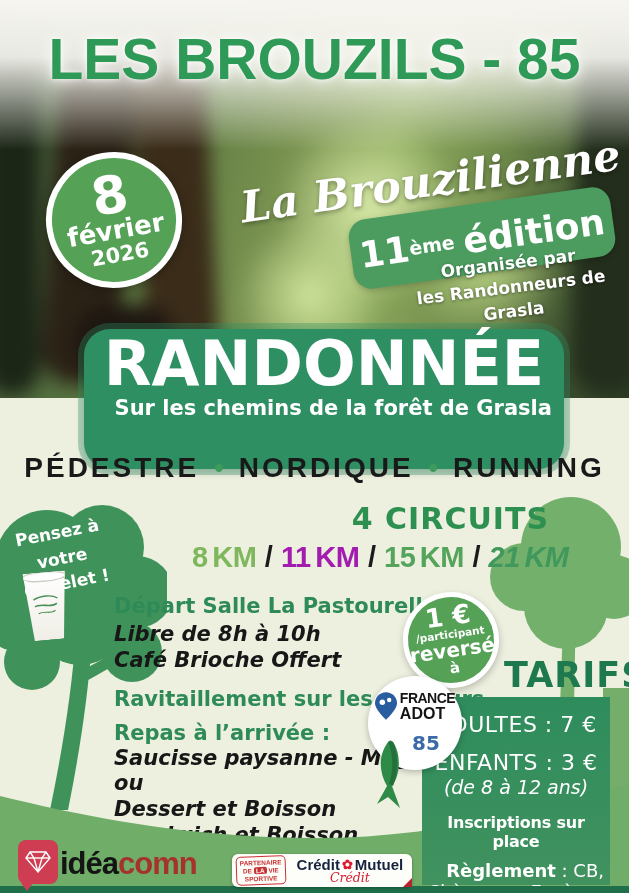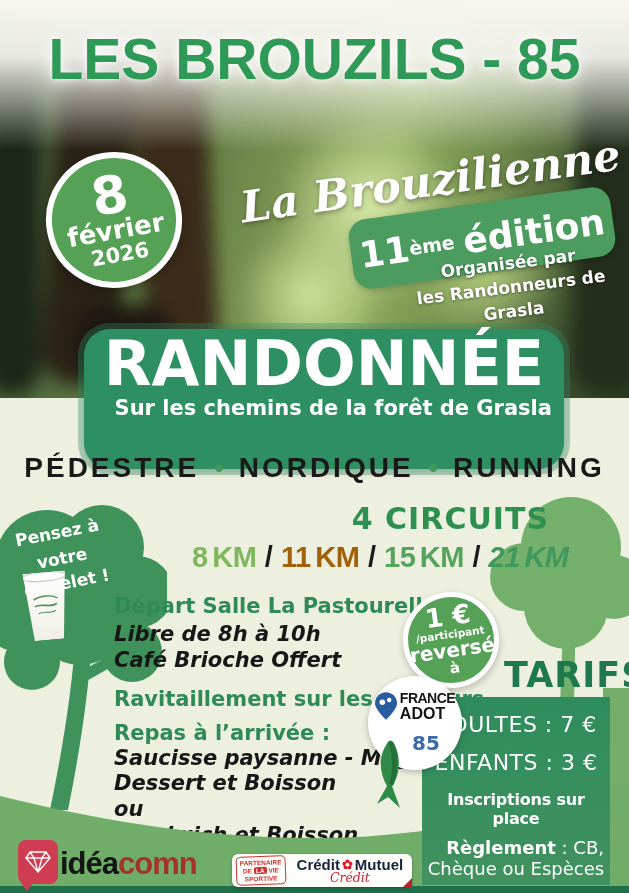--- a/index.html
+++ b/index.html
@@ -53,21 +53,21 @@
   
   .disciplines{position:absolute;left:0;right:0;top:452px;z-index:3;display:flex;align-items:center;
     justify-content:center;gap:15px;font-family:"Liberation Sans",sans-serif;
     font-weight:bold;font-size:28px;letter-spacing:3px;color:#191919;}
   .disc-dot{color:#3f9b5b;font-size:27px;letter-spacing:0;}
   
   .circuits-title{position:absolute;right:80px;top:501px;z-index:3;font-weight:bold;font-size:30px;
     color:#2e9050;letter-spacing:1px;margin-left:36px;}
   .km-row{position:absolute;left:192px;top:541px;z-index:3;white-space:nowrap;
     font-family:"Liberation Sans",sans-serif;font-weight:bold;font-size:29px;letter-spacing:-0.5px;word-spacing:-3px;}
-  .km0{color:#7eb75c;} .km1{color:#a16207;} .km2{color:#55a45c;} .km3{color:#41985c;font-style:italic;}
+  .km0{color:#7eb75c;} .km1{color:#a21caf;} .km2{color:#55a45c;} .km3{color:#41985c;font-style:italic;}
   .slash{color:#1b1b1b;margin:0 4px;}
   
   .left-tree{position:absolute;left:-8px;top:492px;z-index:2;}
   .right-tree{position:absolute;right:-12px;top:492px;z-index:2;}
   
   .gobelet-note{position:absolute;left:4px;top:520px;width:116px;z-index:4;transform:rotate(-11deg);
     text-align:center;color:#fff;font-weight:bold;font-size:17px;line-height:1.5;}
   .cup{position:absolute;left:23px;top:571px;width:47px;height:69px;z-index:4;transform:rotate(-5deg);
     background:linear-gradient(180deg,#ffffff,#f0eee6);
     clip-path:polygon(5% 2%,95% 2%,81% 100%,19% 100%);}
@@ -241,22 +241,22 @@
     </svg>
   </div>
 
   <div class="info">
     <div class="green">Départ Salle La Pastourelle</div>
     <div class="blackline gap3">Libre de 8h à 10h</div>
     <div class="blackline">Café Brioche Offert</div>
     <div class="green gap14">Ravitaillement sur les parcours</div>
     <div class="green gap8">Repas à l’arrivée :</div>
     <div class="blackline">Saucisse paysanne - Mogette</div>
+    <div class="blackline">ou</div>
     <div class="blackline">Dessert et Boisson</div>
-    <div class="blackline">ou</div>
     <div class="blackline">Sandwich et Boisson</div>
   </div>
 
   <div class="right-strip"></div>
   <svg class="band" width="629" height="111" viewBox="0 0 629 111">
     <path d="M0,14 C90,36 190,55 310,56 C430,57 540,28 629,2 L629,111 L0,111 Z" fill="#6fad68"></path>
   </svg>
 
   <div class="euro-badge">
     <div class="euro-amount">1 €</div>
@@ -281,20 +281,21 @@
   </div>
   <svg class="ribbon" width="42" height="68" viewBox="0 0 42 68">
     <path d="M16,2 C6,16 7,32 15,46 L5,64 L16,57 L28,68 L20,46 C30,32 28,12 21,2 C19,0 18,0 16,2 Z" fill="#2e8b47"></path>
     <path d="M16,2 C21,12 22,30 17,44 L21,46 C27,32 26,12 21,2 Z" fill="#24703a"></path>
   </svg>
 
   <div class="tarifs-title">TARIFS</div>
   <div class="panel">
     <div class="adults">ADULTES : 7 €</div>
     <div class="children">ENFANTS : 3 €</div>
+    <div class="note">(de 8 à 12 ans)</div>
     <div class="reg">Inscriptions sur place</div>
     <div class="pay1"><b>Règlement</b><span> : CB,</span></div>
     <div class="pay2">Chèque ou Espèces</div>
   </div>
 
   <div class="bottom-strip"></div>
 
   <div class="ideacomn-box">
     <svg width="28" height="24" viewBox="0 0 28 24">
       <g stroke="#fff" stroke-width="1.4" fill="none">

